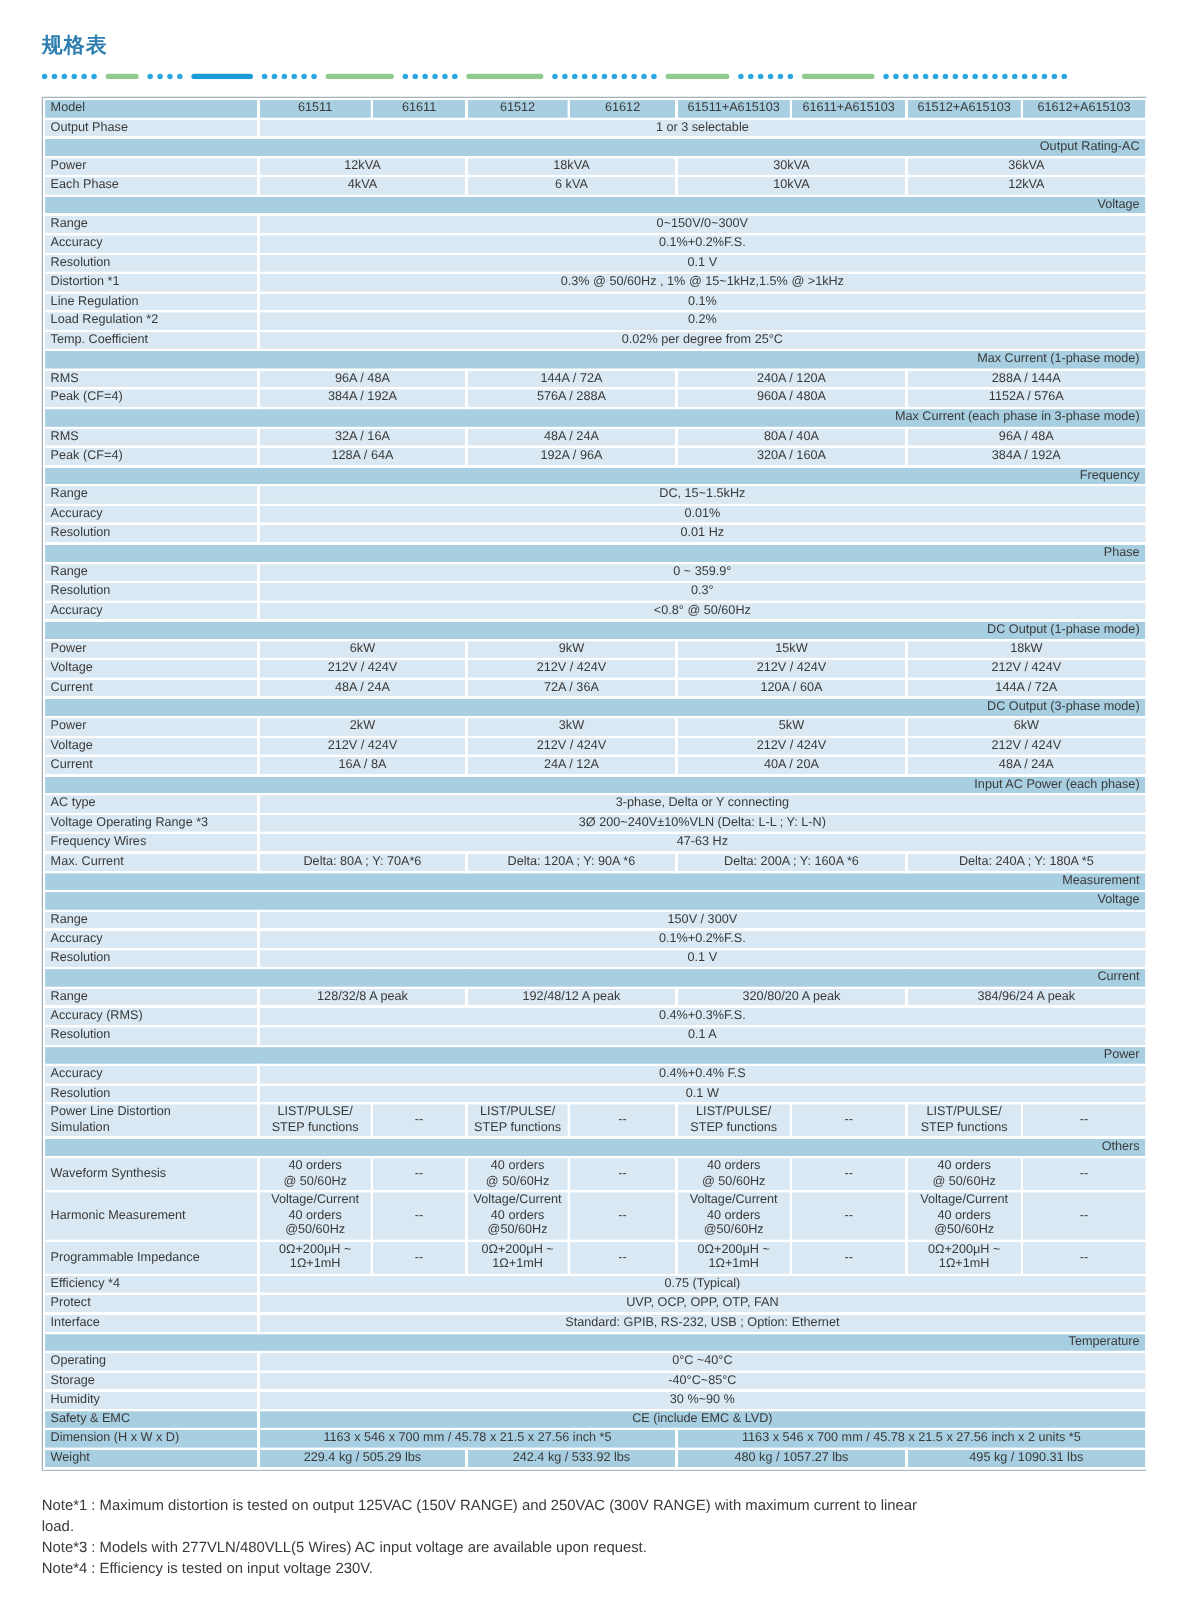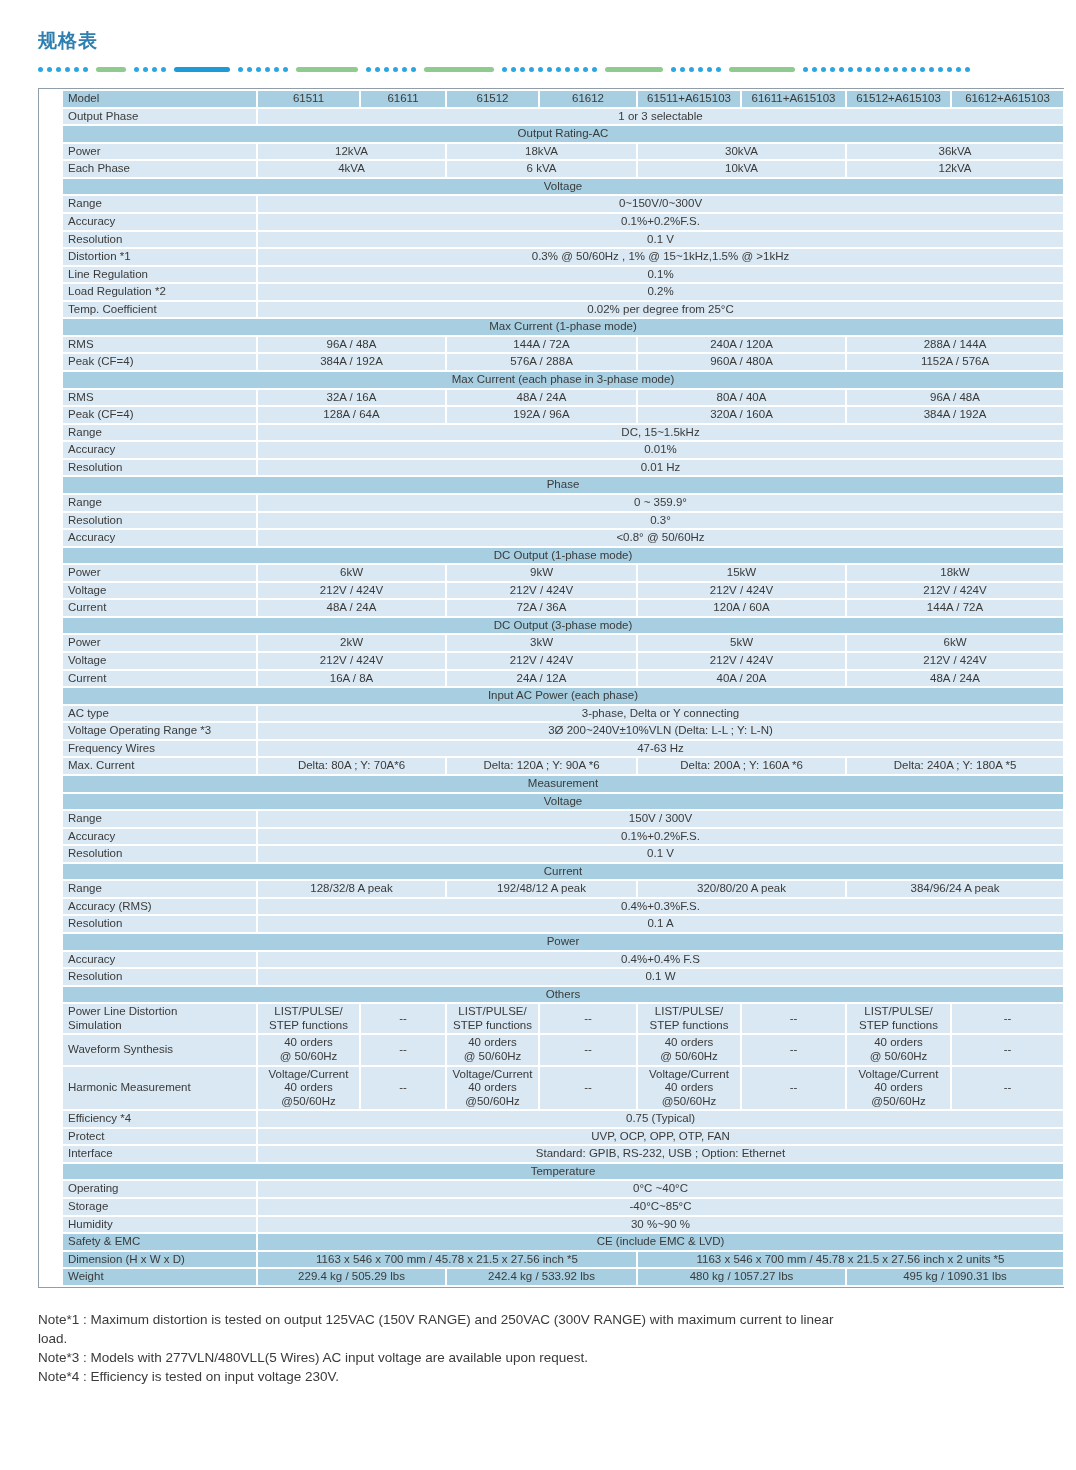--- a/index.html
+++ b/index.html
@@ -13,33 +13,33 @@
 
   .title {
     font-size:19px; font-weight:bold; color:#2e7fb0;
     margin:0 0 12px 0; letter-spacing:1px;
   }
 
   .divider { display:flex; align-items:center; height:6px; margin:0 0 16px 0; width:1002px; overflow:hidden; }
   .divider .dot  { width:5px; height:5px; border-radius:50%; margin-right:4px; flex:none; }
   .divider .dash { height:5px; border-radius:3px; margin-right:8px; margin-left:4px; flex:none; }
 
-  .tablewrap { width:1002px; border:1px solid #8f9ea8;padding-left:22px; }
+  .tablewrap { width:1002px; border:1px solid #8f9ea8; }
   table.spec { border-collapse:collapse; width:1002px; font-size:11.5px; table-layout:fixed; }
   table.spec td {
     border:2px solid #ffffff;
     padding:1px 5px;
     height:13px;
     line-height:1.18;
     overflow:hidden;
     vertical-align:middle;
   }
   td.label   { text-align:left;  background:#d9e8f2; white-space:pre-line; }
   td.val     { text-align:center; background:#d9e8f2; white-space:pre-line; }
-  td.section { text-align:center;  background:#a7cfe1; }
+  td.section { text-align:right;  background:#a7cfe1; }
   tr.strong td.label, tr.strong td.val { background:#a7cfe1; }
 
   .notes { margin-top:22px; font-size:13.5px; line-height:1.42; max-width:812px; }
   .notes p { margin:0; }
 </style>
 </head>
 <body>
 
 <div class="page">
 
@@ -217,20 +217,23 @@
             <td class="val" colspan="2">96A / 48A</td>
           </tr>
           <tr>
             <td class="label">Peak (CF=4)</td>
             <td class="val" colspan="2">128A / 64A</td>
             <td class="val" colspan="2">192A / 96A</td>
             <td class="val" colspan="2">320A / 160A</td>
             <td class="val" colspan="2">384A / 192A</td>
           </tr>
           <tr>
+            <td colspan="9" class="section">Frequency</td>
+          </tr>
+          <tr>
             <td class="label">Range</td>
             <td class="val" colspan="8">DC, 15~1.5kHz</td>
           </tr>
           <tr>
             <td class="label">Accuracy</td>
             <td class="val" colspan="8">0.01%</td>
           </tr>
           <tr>
             <td class="label">Resolution</td>
             <td class="val" colspan="8">0.01 Hz</td>
@@ -361,39 +364,39 @@
           </tr>
           <tr>
             <td class="label">Accuracy</td>
             <td class="val" colspan="8">0.4%+0.4% F.S</td>
           </tr>
           <tr>
             <td class="label">Resolution</td>
             <td class="val" colspan="8">0.1 W</td>
           </tr>
           <tr>
-            <td colspan="9" class="section">Others</td>
-          </tr>
-          <tr>
             <td class="label">Power Line Distortion
 Simulation</td>
             <td class="val" colspan="1">LIST/PULSE/
 STEP functions</td>
             <td class="val" colspan="1">--</td>
             <td class="val" colspan="1">LIST/PULSE/
 STEP functions</td>
             <td class="val" colspan="1">--</td>
             <td class="val" colspan="1">LIST/PULSE/
 STEP functions</td>
             <td class="val" colspan="1">--</td>
             <td class="val" colspan="1">LIST/PULSE/
 STEP functions</td>
             <td class="val" colspan="1">--</td>
           </tr>
           <tr>
+            <td colspan="9" class="section">Others</td>
+          </tr>
+          <tr>
             <td class="label">Waveform Synthesis</td>
             <td class="val" colspan="1">40 orders
 @ 50/60Hz</td>
             <td class="val" colspan="1">--</td>
             <td class="val" colspan="1">40 orders
 @ 50/60Hz</td>
             <td class="val" colspan="1">--</td>
             <td class="val" colspan="1">40 orders
 @ 50/60Hz</td>
             <td class="val" colspan="1">--</td>
@@ -411,20 +414,35 @@
 40 orders
 @50/60Hz</td>
             <td class="val" colspan="1">--</td>
             <td class="val" colspan="1">Voltage/Current
 40 orders
 @50/60Hz</td>
             <td class="val" colspan="1">--</td>
             <td class="val" colspan="1">Voltage/Current
 40 orders
 @50/60Hz</td>
+            <td class="val" colspan="1">--</td>
+          </tr>
+          <tr>
+            <td class="label">Programmable Impedance</td>
+            <td class="val" colspan="1">0Ω+200μH ~
+1Ω+1mH</td>
+            <td class="val" colspan="1">--</td>
+            <td class="val" colspan="1">0Ω+200μH ~
+1Ω+1mH</td>
+            <td class="val" colspan="1">--</td>
+            <td class="val" colspan="1">0Ω+200μH ~
+1Ω+1mH</td>
+            <td class="val" colspan="1">--</td>
+            <td class="val" colspan="1">0Ω+200μH ~
+1Ω+1mH</td>
             <td class="val" colspan="1">--</td>
           </tr>
           <tr>
             <td class="label">Efficiency *4</td>
             <td class="val" colspan="8">0.75 (Typical)</td>
           </tr>
           <tr>
             <td class="label">Protect</td>
             <td class="val" colspan="8">UVP, OCP, OPP, OTP, FAN</td>
           </tr>

